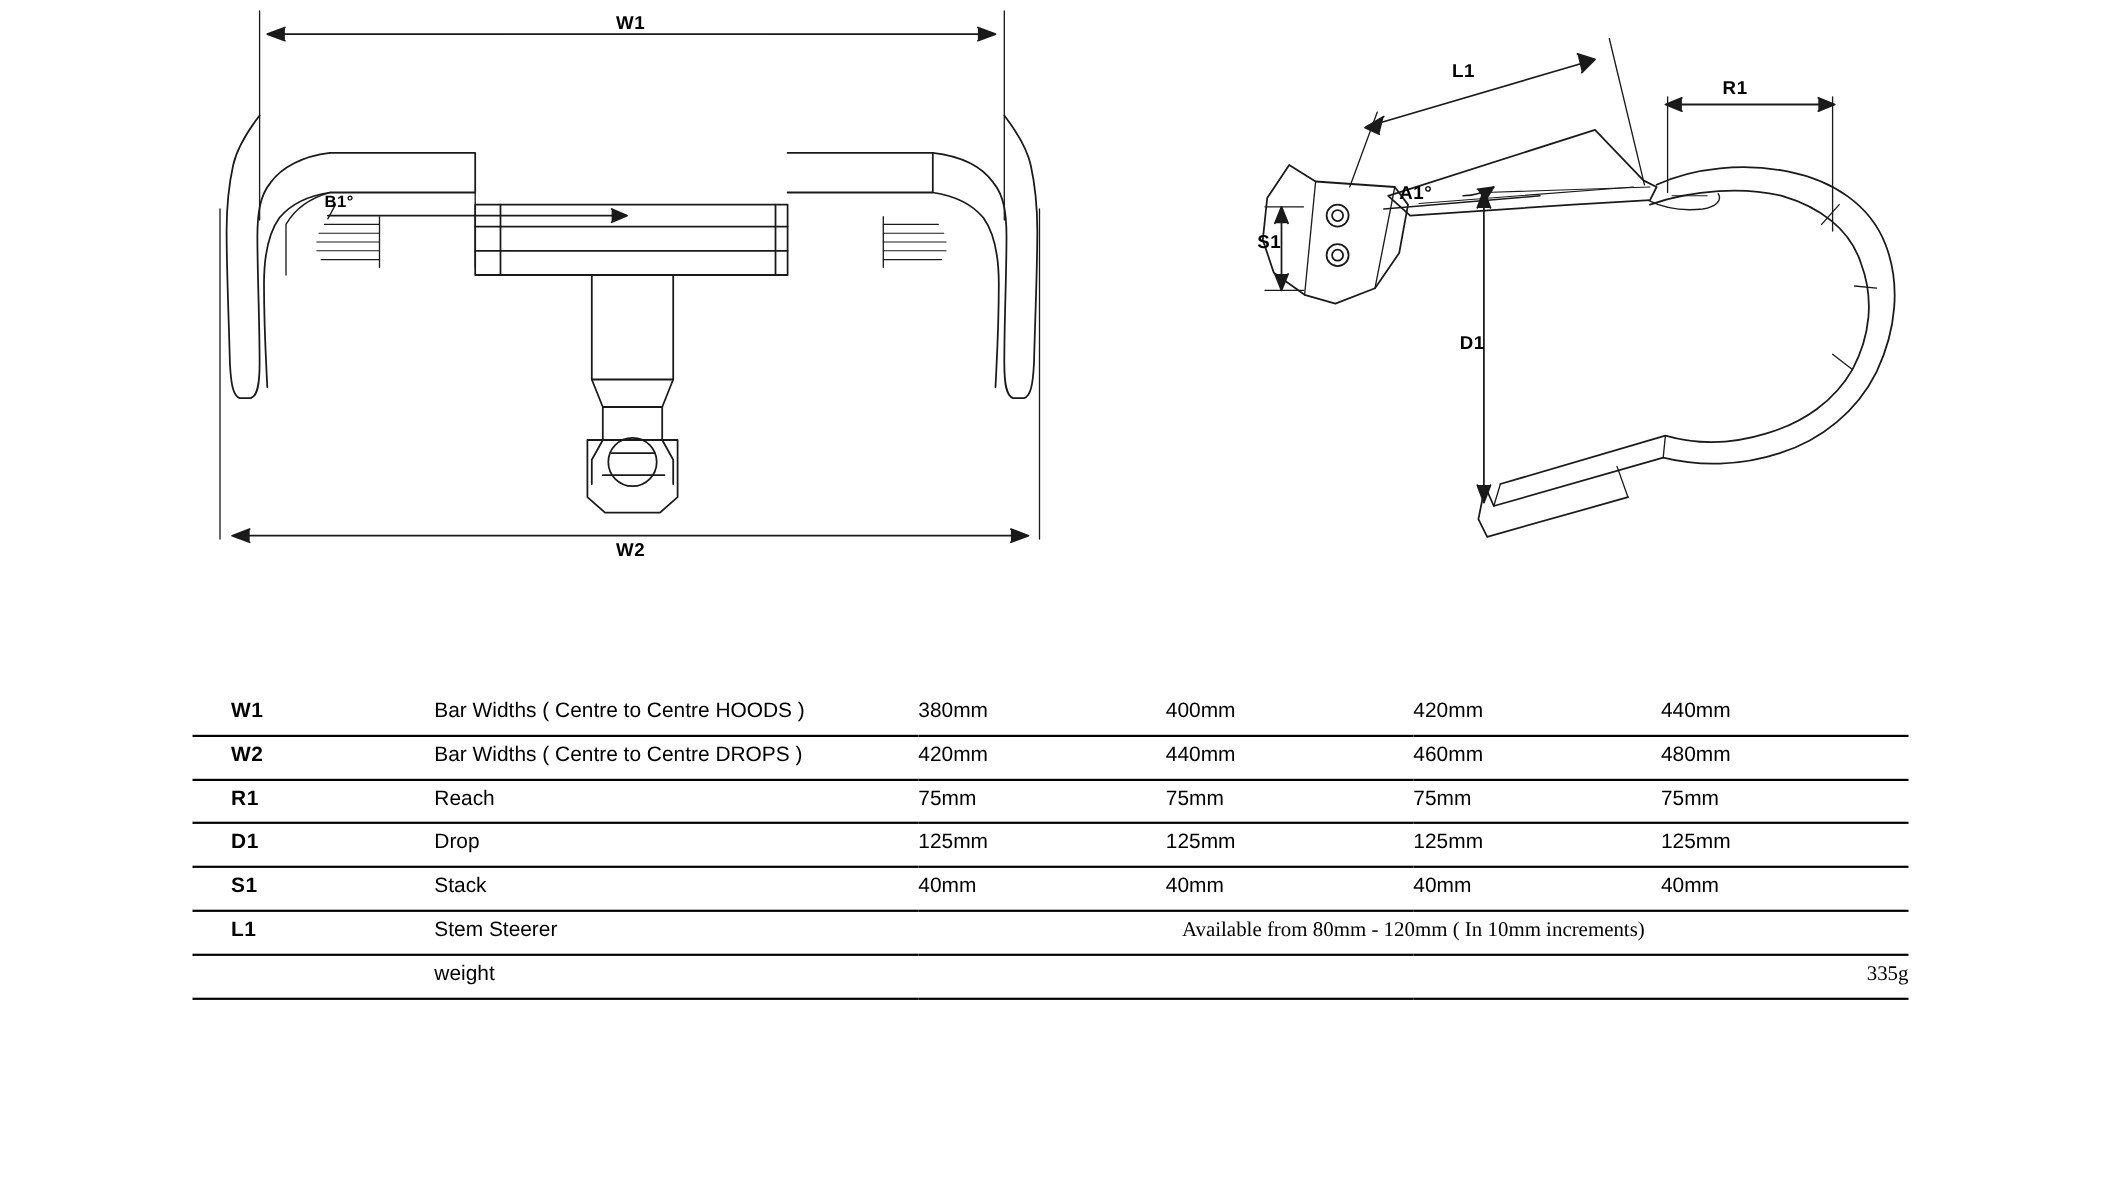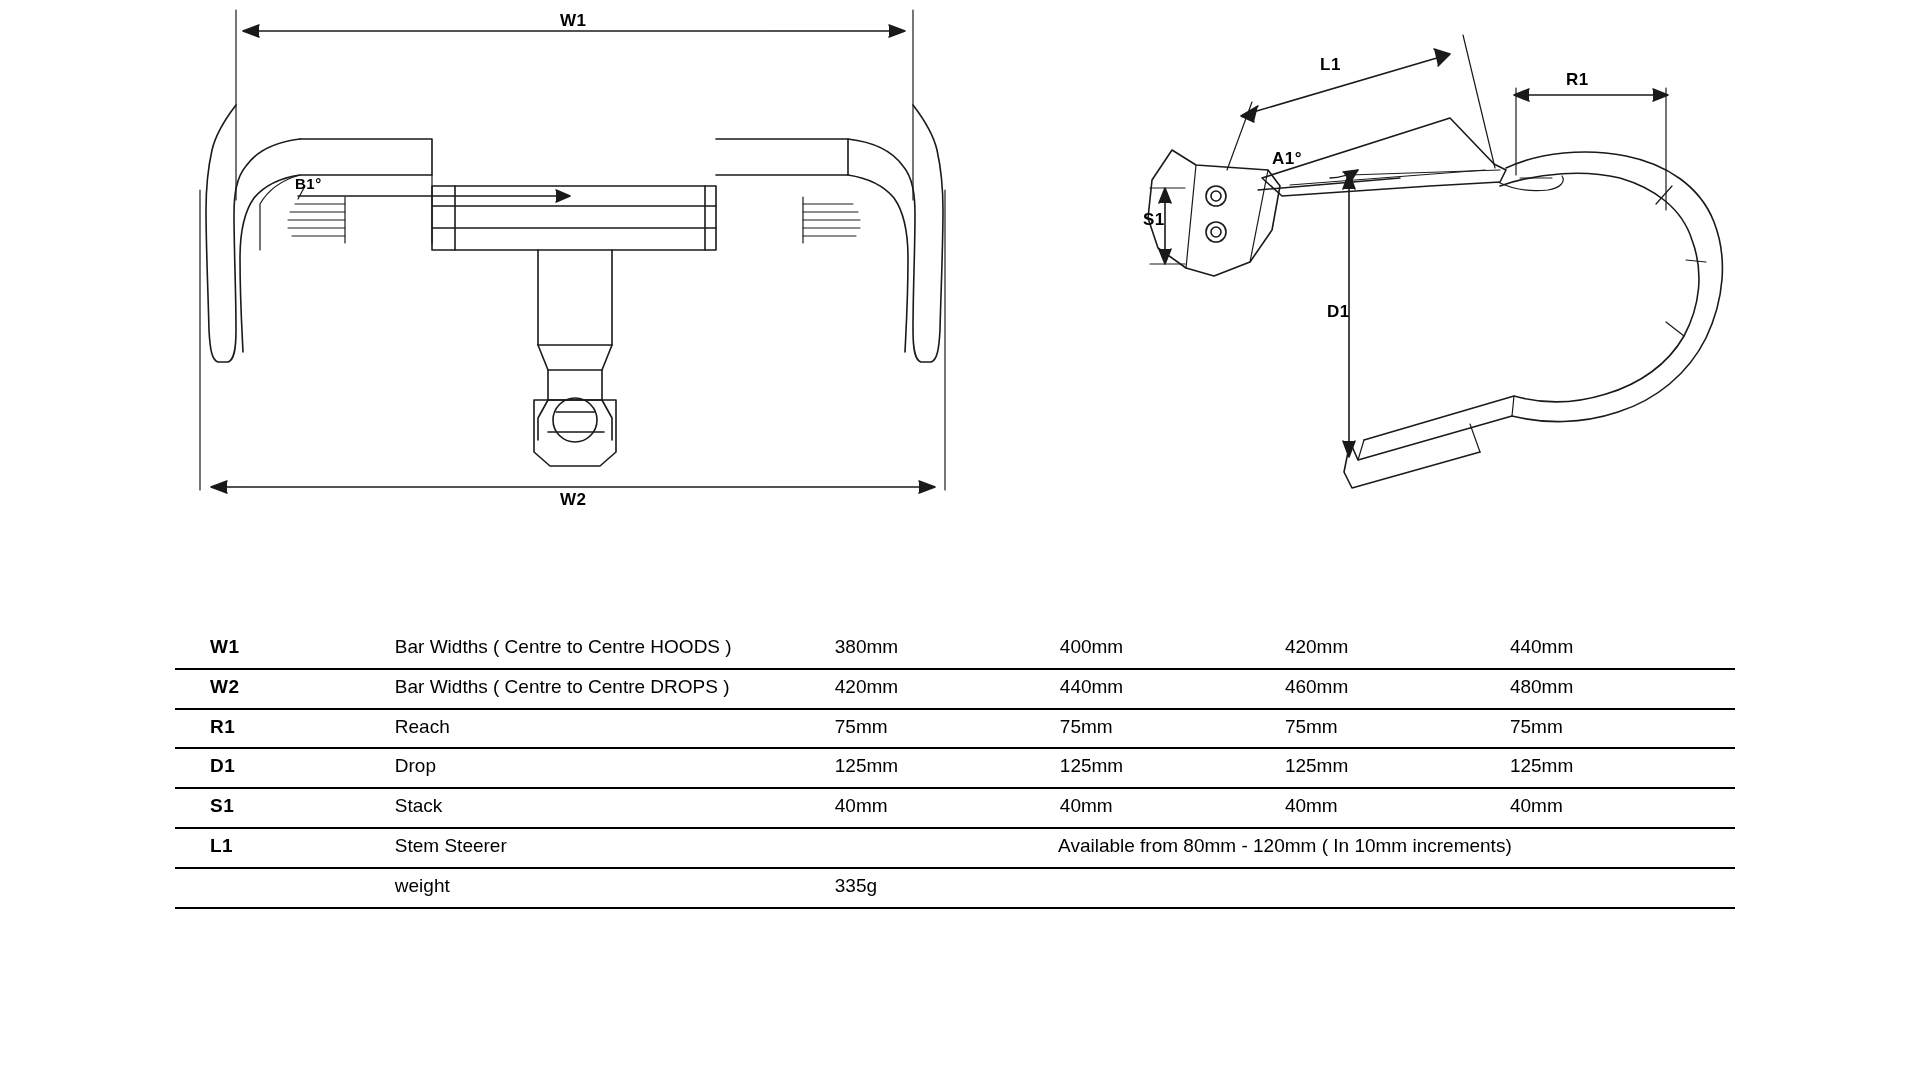--- a/index.html
+++ b/index.html
@@ -59,22 +59,23 @@
   .col-desc {
     width: 430px;
     padding-left: 5px !important;
   }
   .col-val {
     width: 220px;
     text-align: left;
   }
   .col-span {
     text-align: center;
-  }
-  .weight-row .col-span { text-align: left; }
+    font-family: Liberation Serif, serif;
+  }
+  .weight-row .col-span { text-align: right; }
 </style>
 </head>
 <body>
 
 <div id="drawings">
 
   <svg width="1920" height="560" viewBox="0 0 1920 560" style="position:absolute;left:0;top:0;">
     <g fill="none" stroke="#1a1a1a" stroke-width="1.6" stroke-linejoin="round" stroke-linecap="round">
 
       <g stroke-width="1.2">
@@ -236,21 +237,21 @@
 
     </g>
   </svg>
 
   <div class="dim-label" style="left:560px; top:11px;">W1</div>
   <div class="dim-label" style="left:560px; top:490px;">W2</div>
   <div class="dim-label small" style="left:295px; top:175px;">B1°</div>
 
   <div class="dim-label" style="left:1320px; top:55px;">L1</div>
   <div class="dim-label" style="left:1566px; top:70px;">R1</div>
-  <div class="dim-label" style="left:1272px; top:149px;text-align:center;">A1°</div>
+  <div class="dim-label" style="left:1272px; top:166px;text-align:center;">A1°</div>
   <div class="dim-label" style="left:1143px; top:210px;">S1</div>
   <div class="dim-label" style="left:1327px; top:302px;">D1</div>
 
 </div>
 
 <table id="spec-table">
   <tbody>
 
     <tr>
       <td class="col-code">W1</td>

